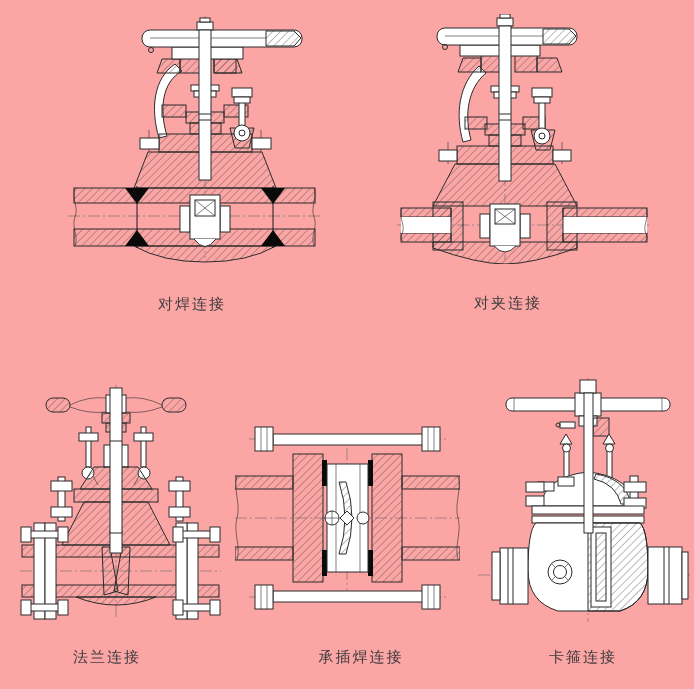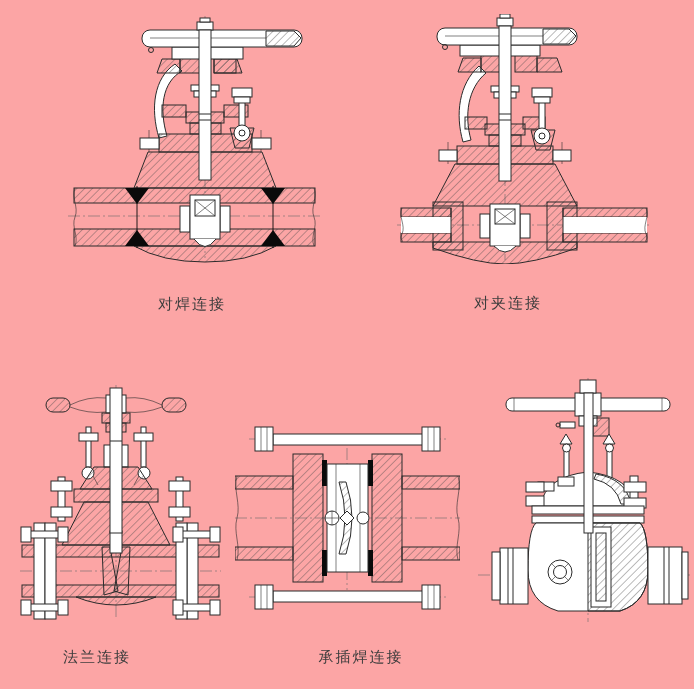--- a/index.html
+++ b/index.html
@@ -382,16 +382,17 @@
       <rect x="204" y="174" width="6" height="47" class="lnw"></rect>
     </g>
     <g>
       <rect x="102" y="2" width="16" height="13" class="lnw"></rect>
       <rect x="106" y="15" width="9" height="140" class="lnw"></rect>
     </g>
   </svg>
 
   <div class="caption" style="left:107px;top:295px">对焊连接</div>
   <div class="caption" style="left:423px;top:294px">对夹连接</div>
-  <div class="caption" style="left:12px;top:648px">法兰连接</div>
+  <div class="caption" style="left:22px;top:648px">法兰连接</div>
   <div class="caption" style="left:276px;top:648px">承插焊连接</div>
+  <div class="caption" style="left:498px;top:648px">卡箍连接</div>
 
 </div>
 
 </body></html>

